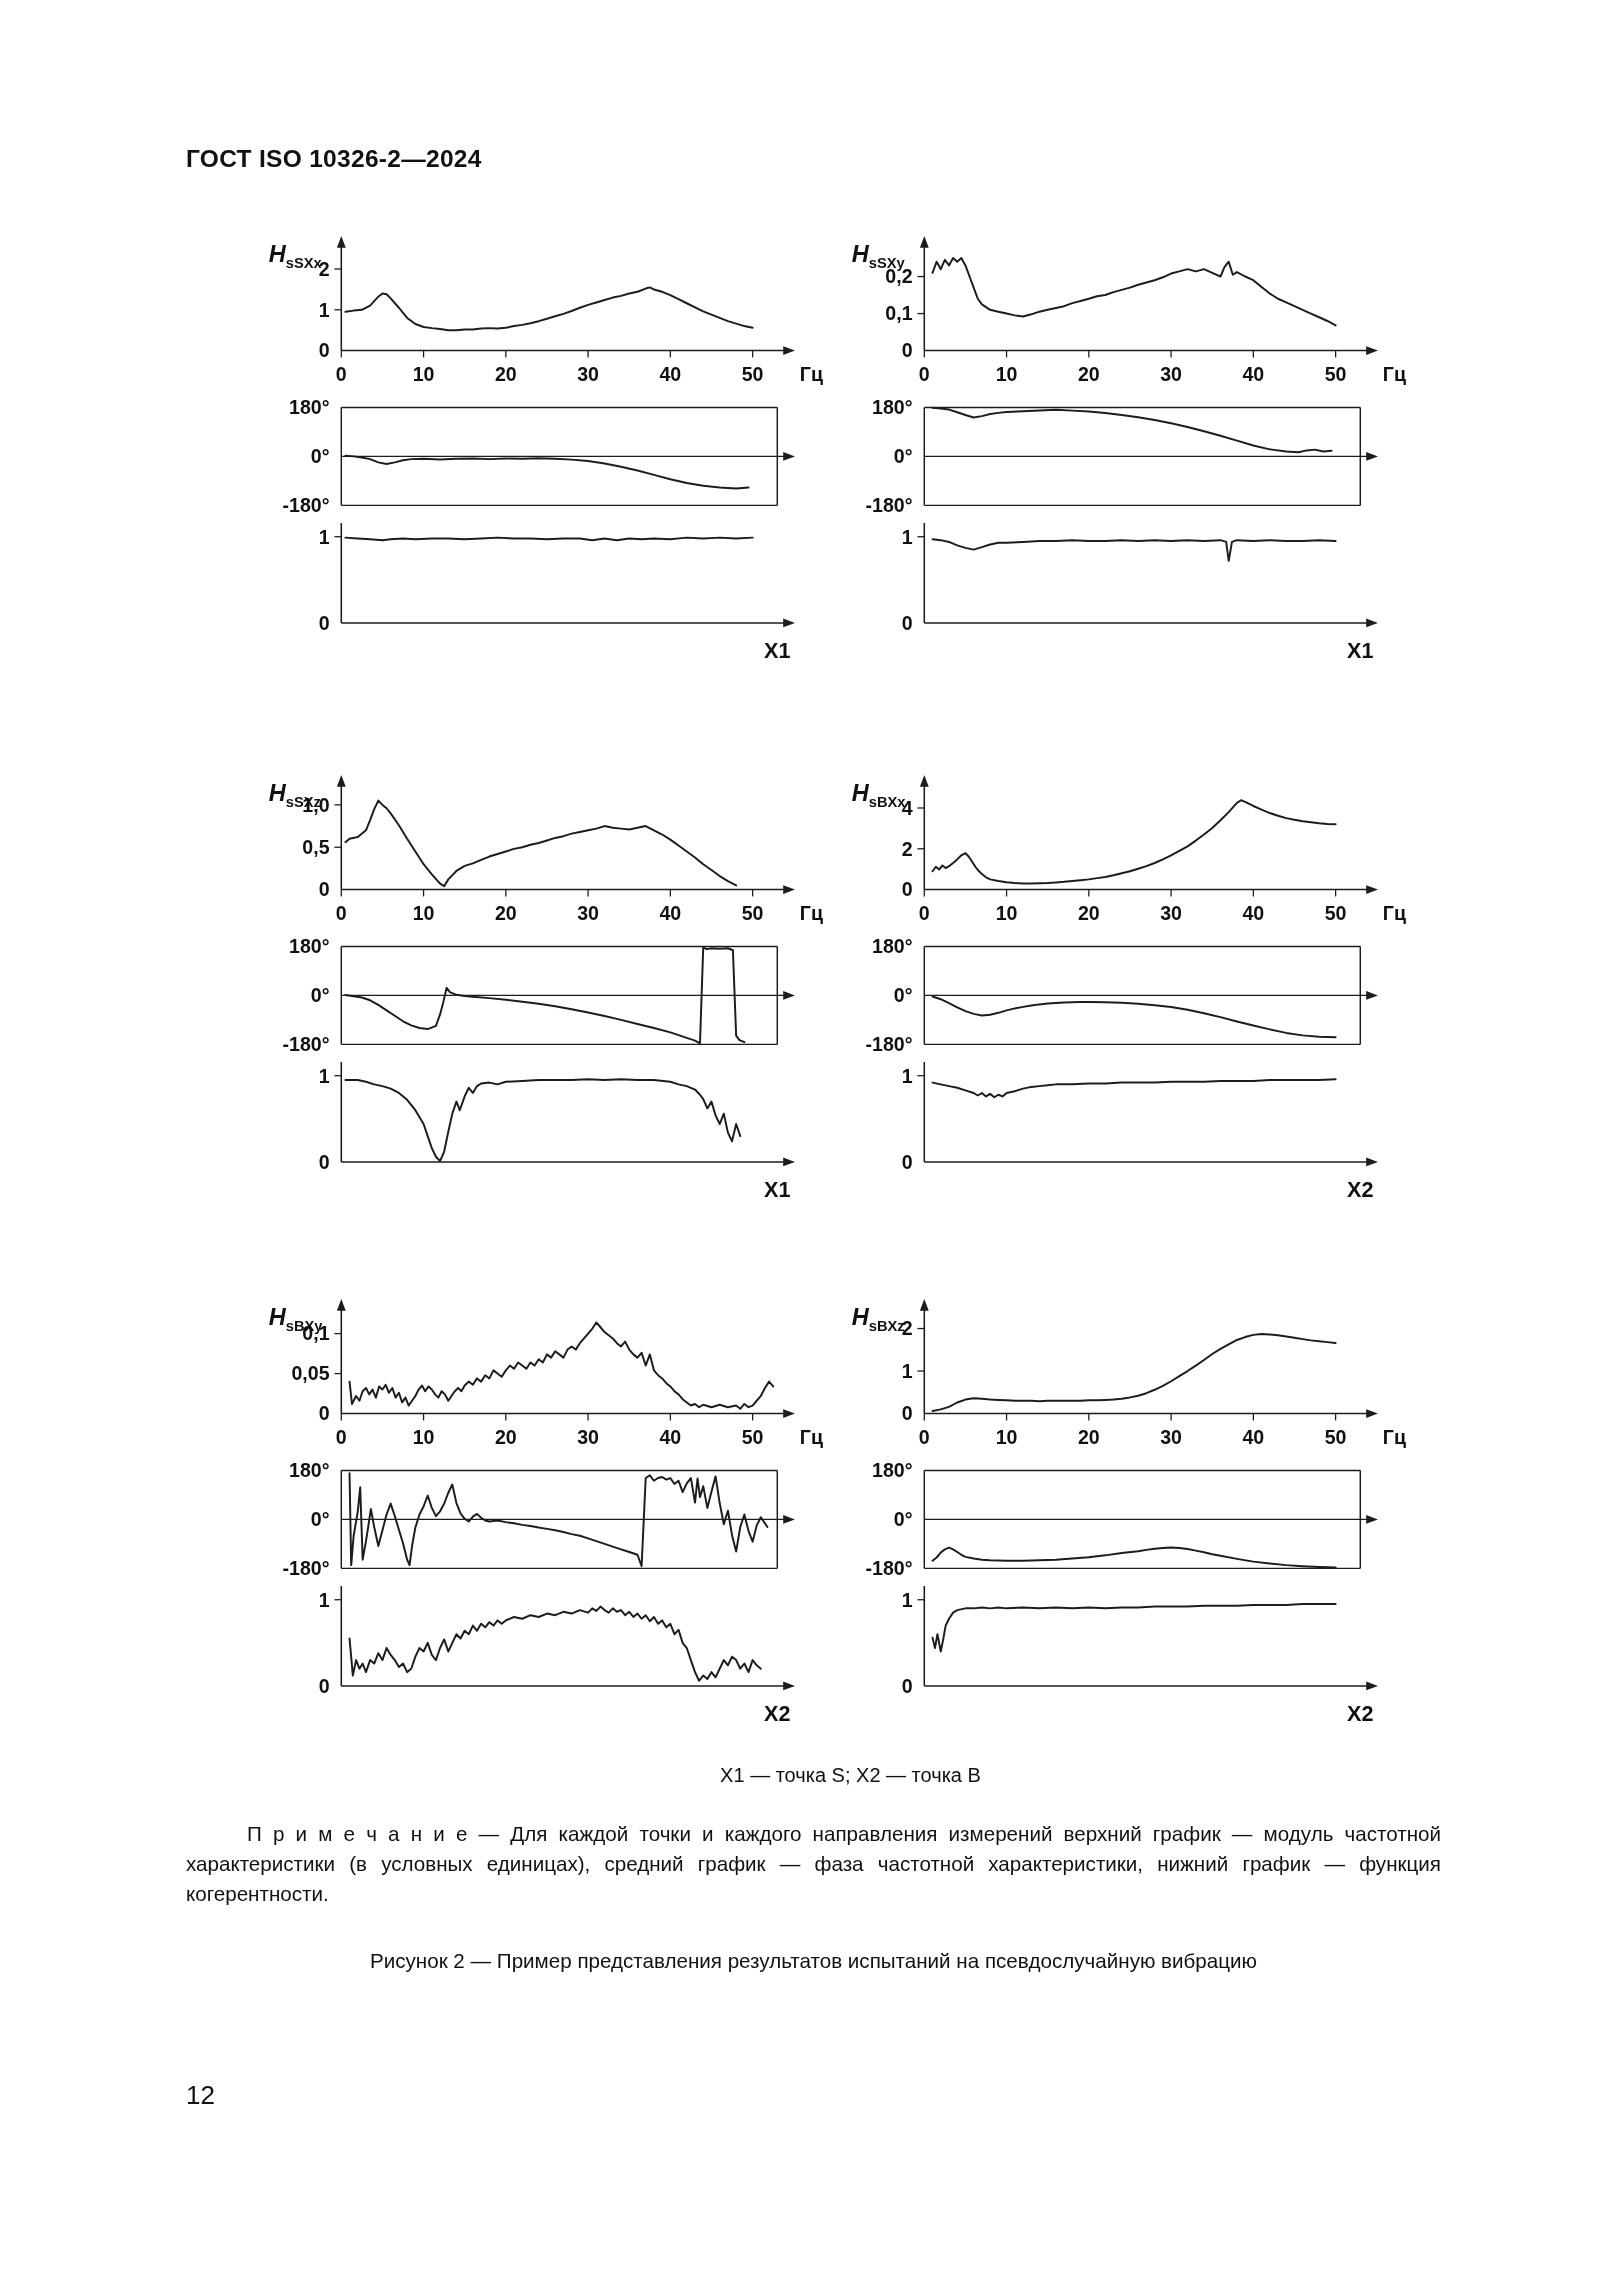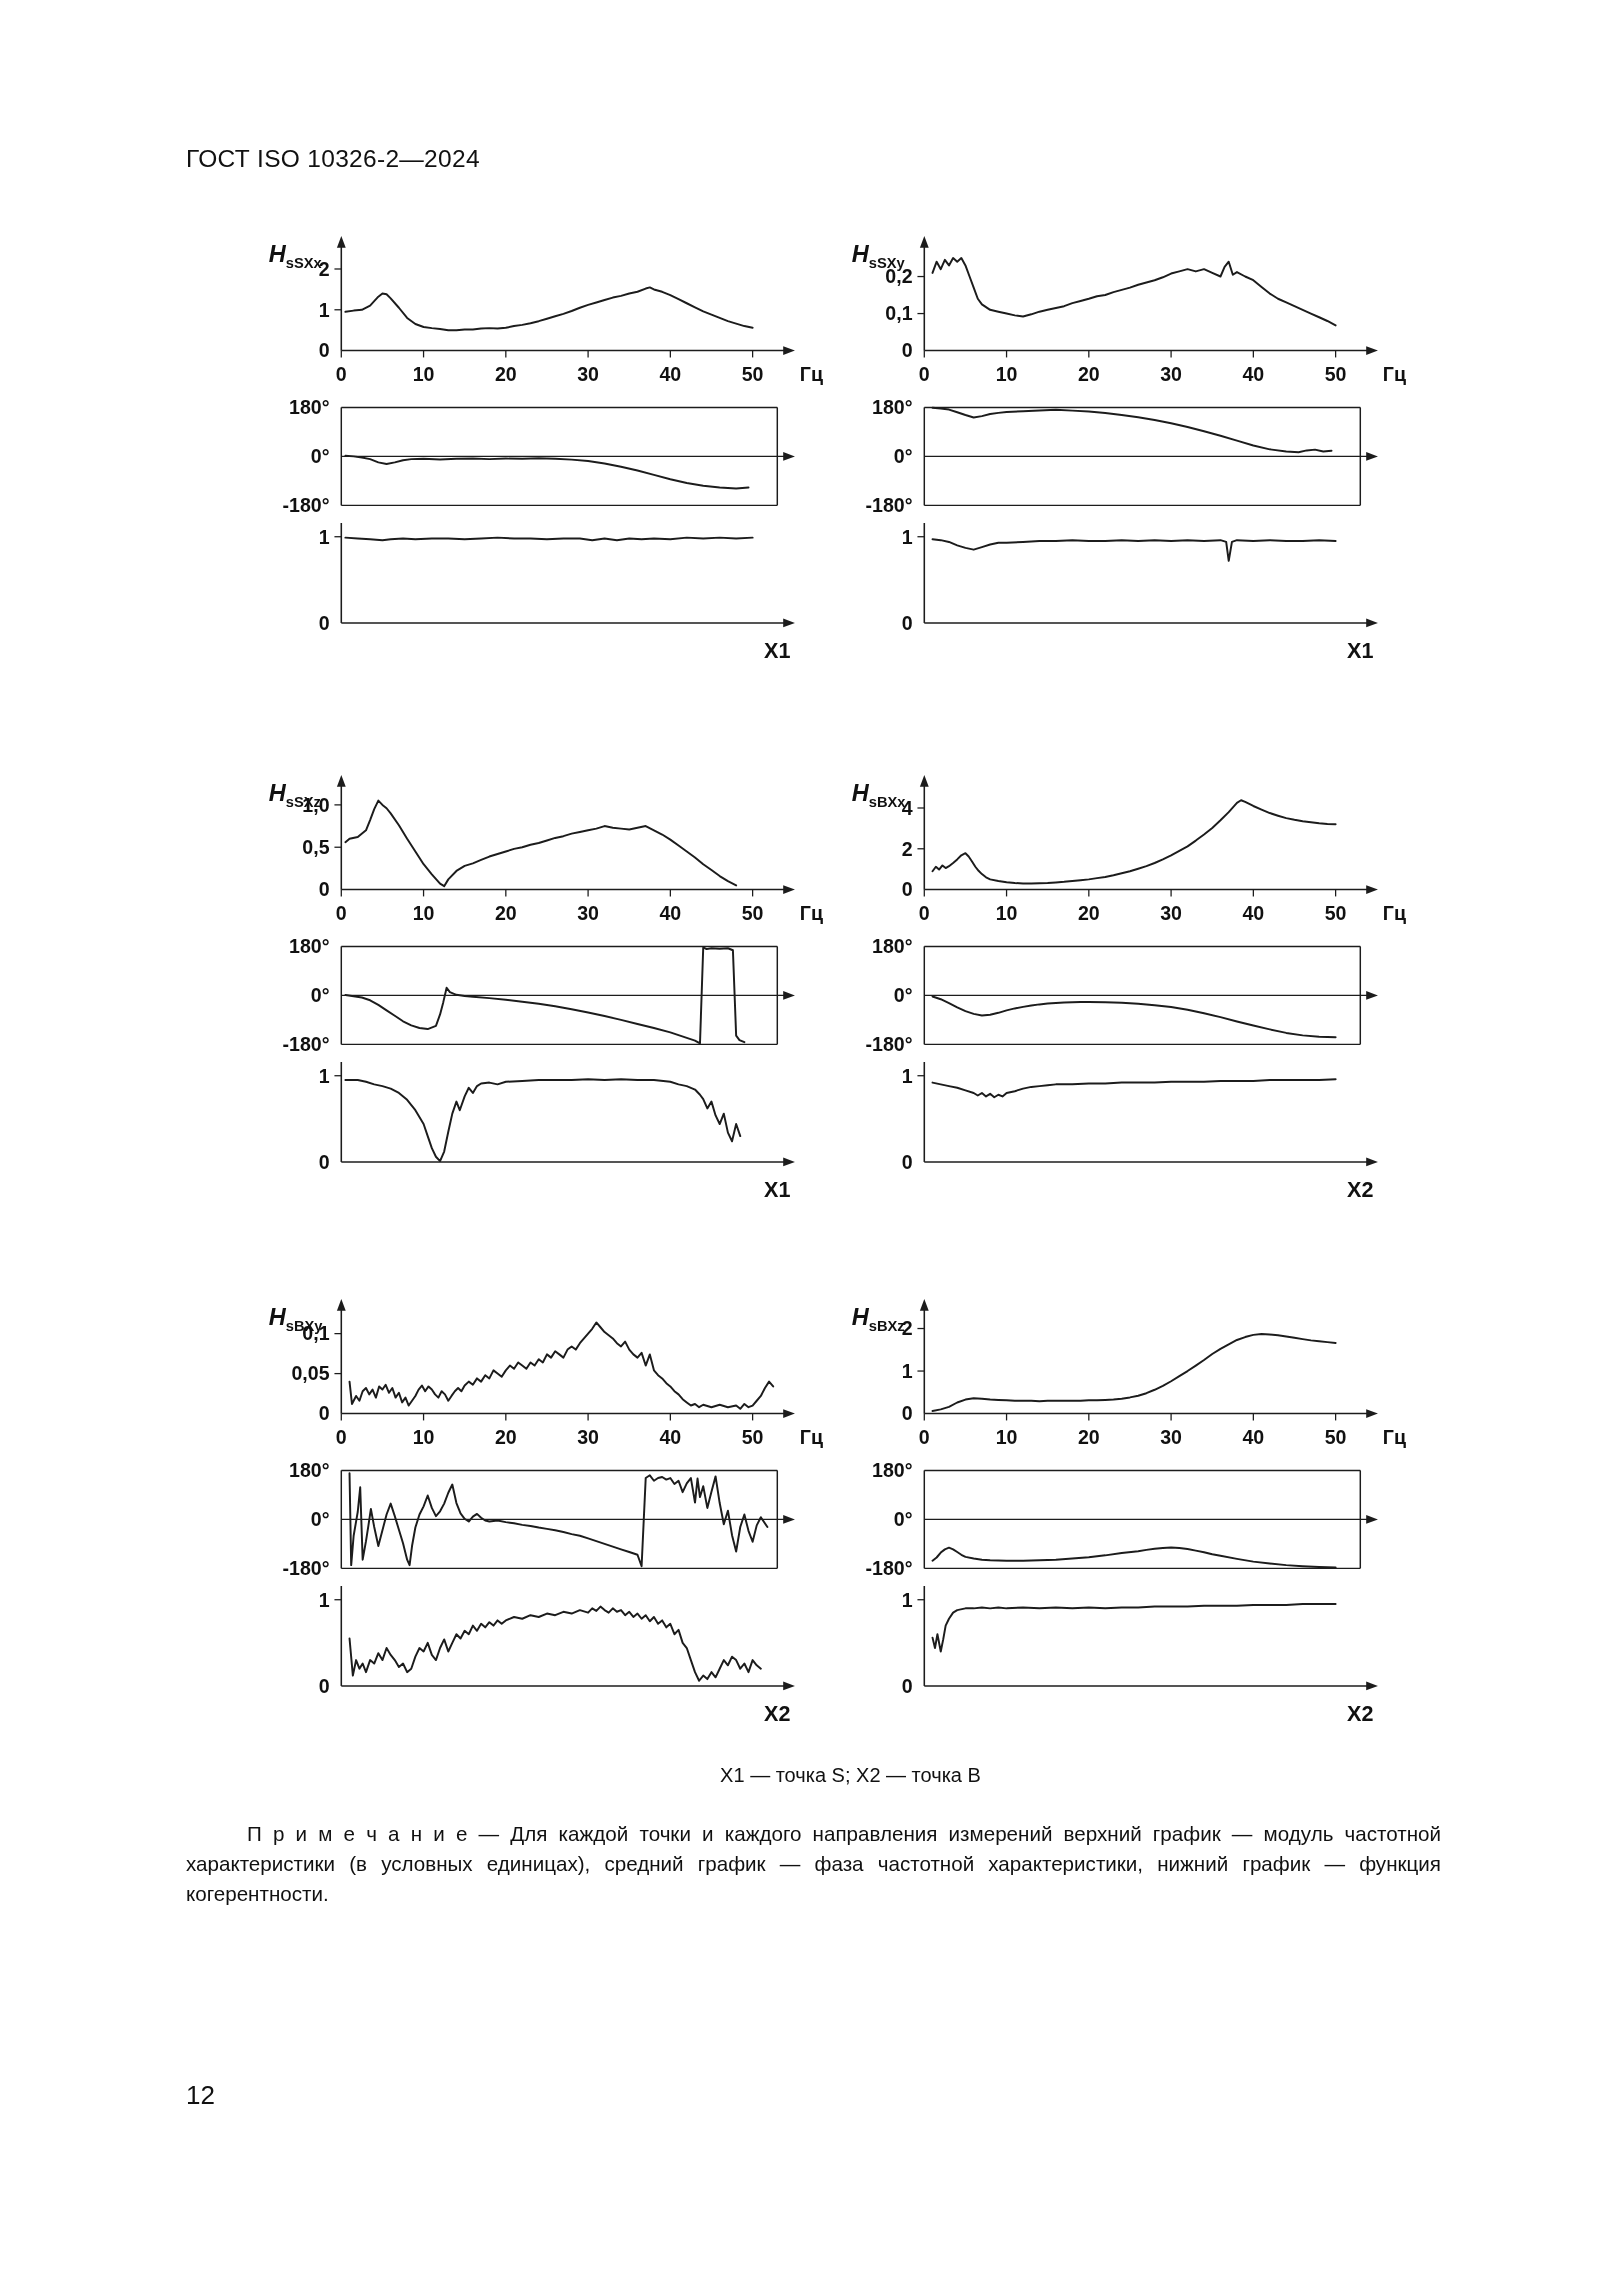--- a/index.html
+++ b/index.html
@@ -3,21 +3,21 @@
 <meta charset="utf-8">
 <style>
   * { margin:0; padding:0; box-sizing:border-box; }
   html,body { background:#ffffff; }
   .page {
     position:relative; width:1621px; height:2293px; background:#ffffff;
     font-family:"Liberation Sans", sans-serif; color:#111; overflow:hidden;
   }
   .header {
     position:absolute; left:186px; top:145px;
-    font-size:24.5px; font-weight:400; letter-spacing:0.3px;
+    font-size:24.5px; font-weight:700; letter-spacing:0.3px;
   }
   .chart-block { position:absolute; width:613px; height:436px; }
   svg { display:block; font-family:"Liberation Sans", sans-serif; }
   .legend {
     position:absolute; left:243px; top:1764px; width:1215px;
     text-align:center; font-size:20px;
   }
   .note {
     position:absolute; left:186px; top:1819px; width:1255px;
     font-size:20.6px; line-height:1.45; text-align:justify; text-indent:61px;
@@ -306,15 +306,16 @@
         <text x="88" y="405" text-anchor="end" font-size="20" fill="#111" font-weight="600">0</text>
         <line x1="100" y1="398" x2="552" y2="398" stroke="#1c1c1c" stroke-width="1.6"></line>
         <polygon points="563,398 551,393.5 551,402.5" fill="#1c1c1c"></polygon>
         <polyline points="108.4,348.7 110.9,359.3 113.4,345.2 116.8,362.8 119.3,350.5 121.8,336.4 125.2,329.4 129.4,323.2 133.6,320.6 142.0,318.8 150.4,318.8 158.8,317.9 167.2,318.8 175.6,317.9 184.0,318.8 200.8,317.9 217.5,318.8 234.3,317.9 251.1,318.8 267.9,317.9 284.7,318.8 301.5,317.9 318.3,317.9 335.1,317.0 351.9,317.0 368.7,317.0 385.5,316.2 402.3,316.2 419.1,316.2 435.8,315.3 452.6,315.3 469.4,315.3 486.2,314.4 503.0,314.4 519.8,314.4" fill="none" stroke="#1c1c1c" stroke-width="2" stroke-linejoin="round" stroke-linecap="round"></polyline>
         <text x="545" y="434" text-anchor="middle" font-size="22" fill="#111" font-weight="700">X2</text>
       </svg>
   </div>
 
   <div class="legend">X1 — точка S; X2 — точка B</div>
   <div class="note">П р и м е ч а н и е   — Для каждой точки и каждого направления измерений верхний график — модуль частотной характеристики (в условных единицах), средний график — фаза частотной характеристики, нижний график — функция когерентности.</div>
+  <div class="figure-caption">Рисунок 2 — Пример представления результатов испытаний на псевдослучайную вибрацию</div>
   <div class="page-number">12</div>
 </div>
 
 
 </body></html>

